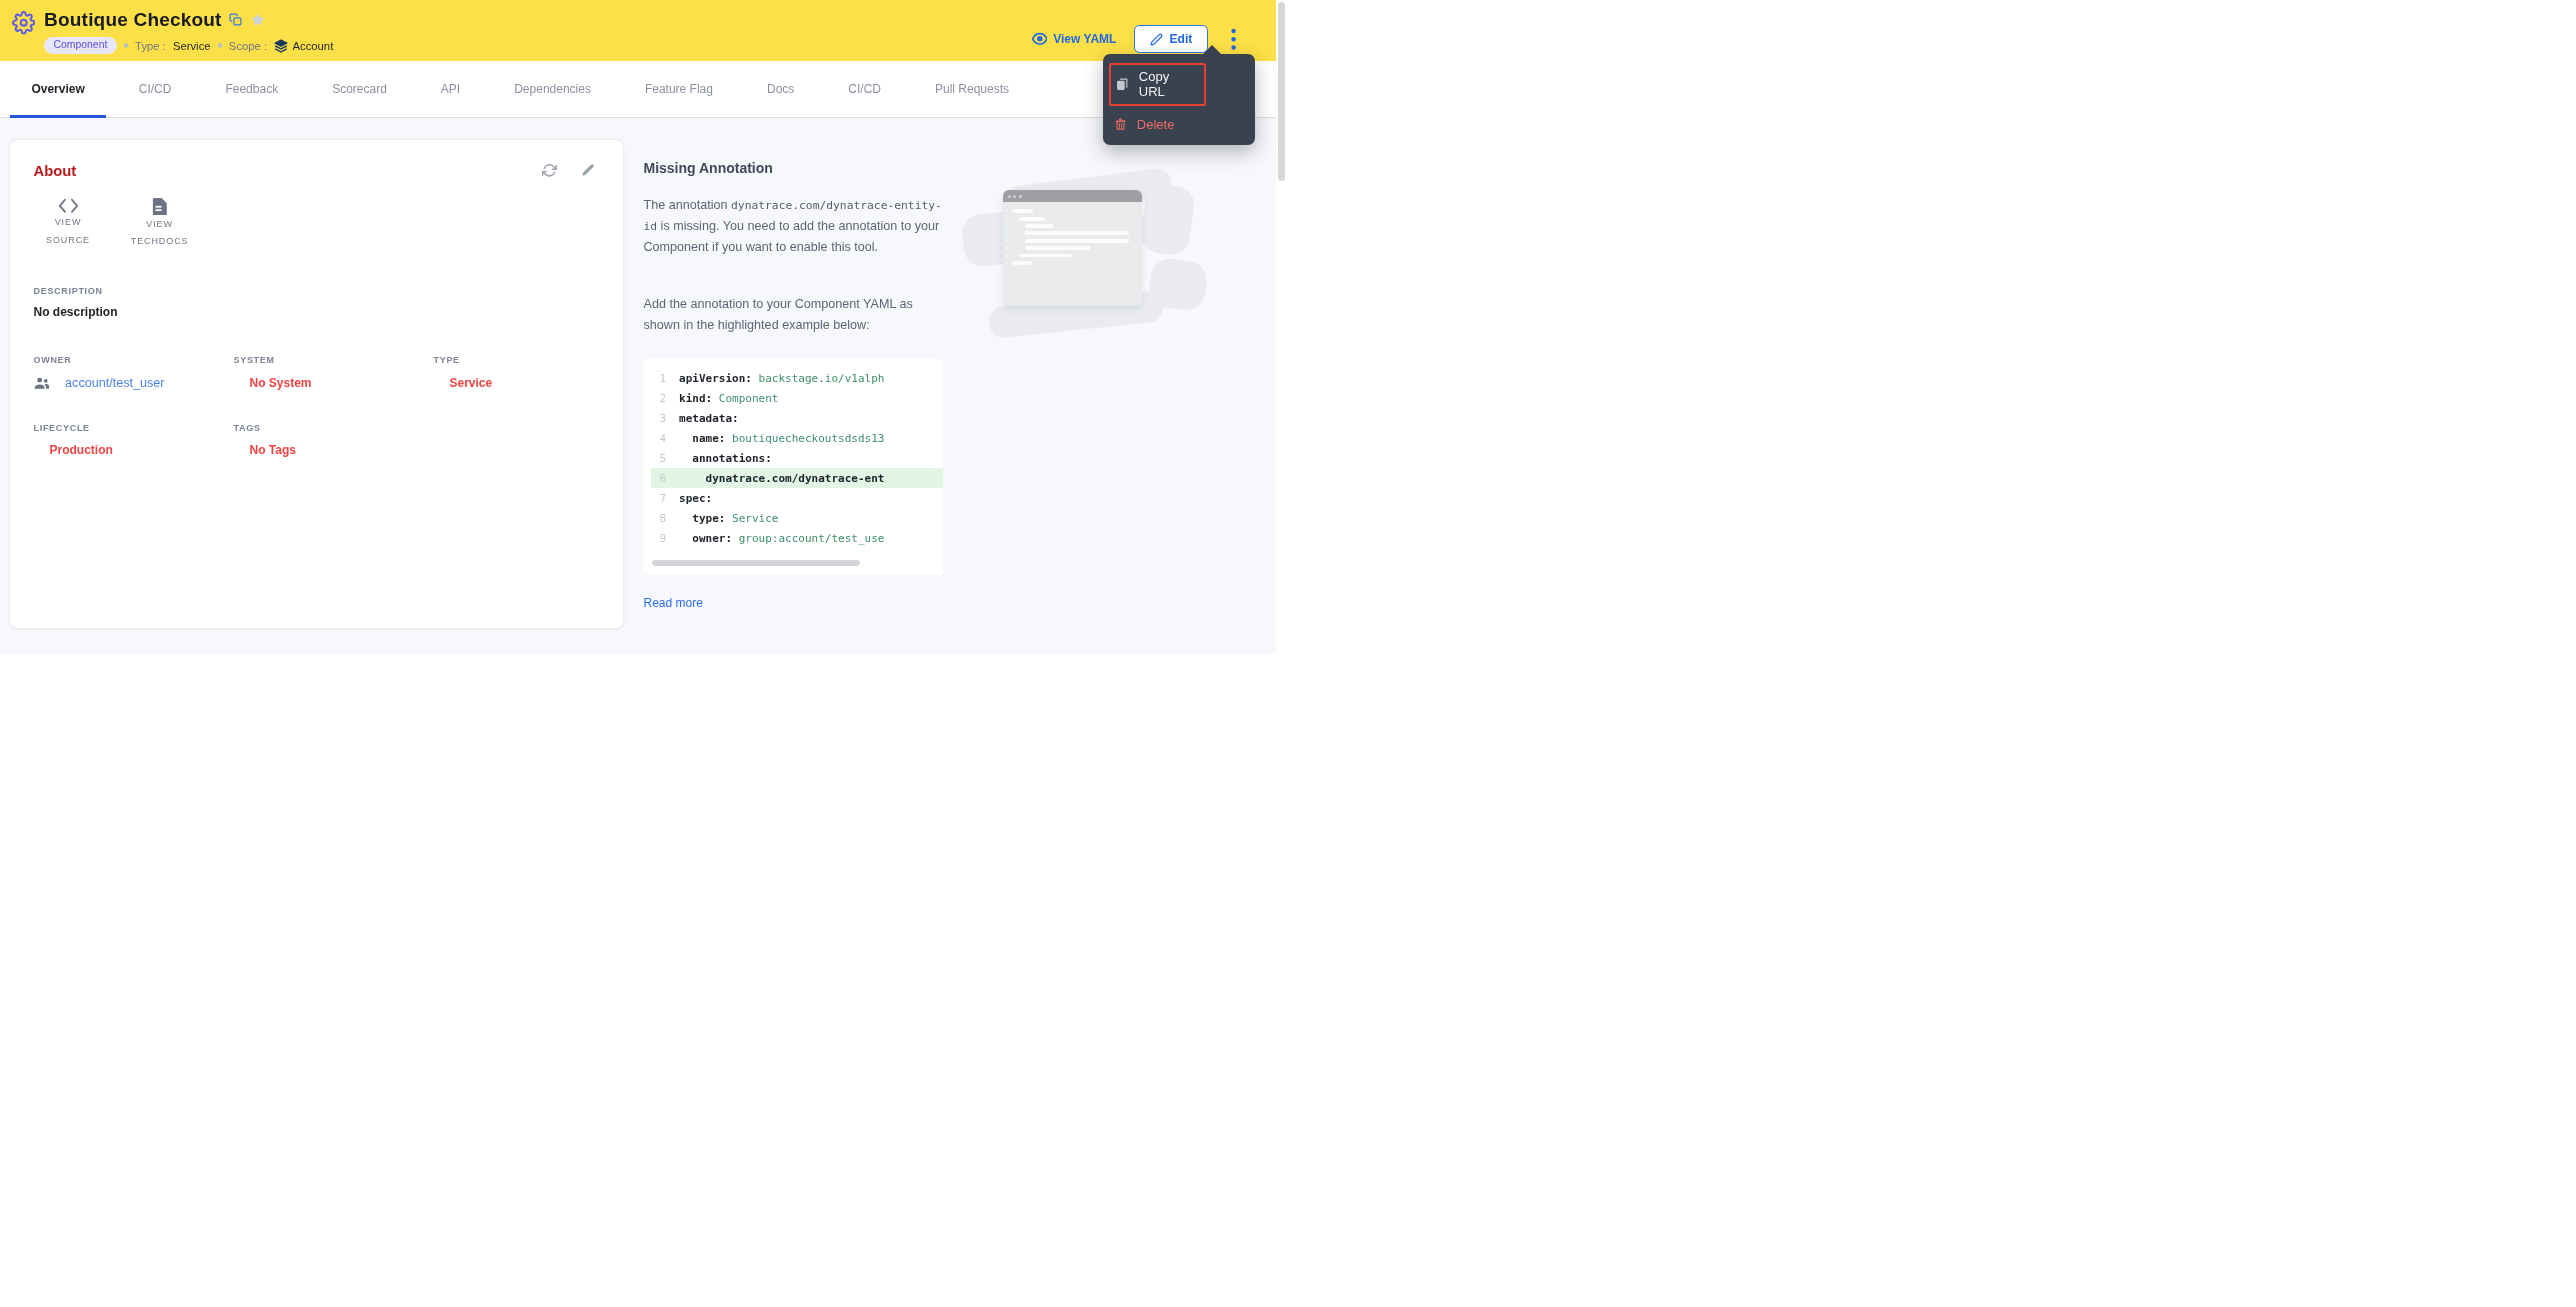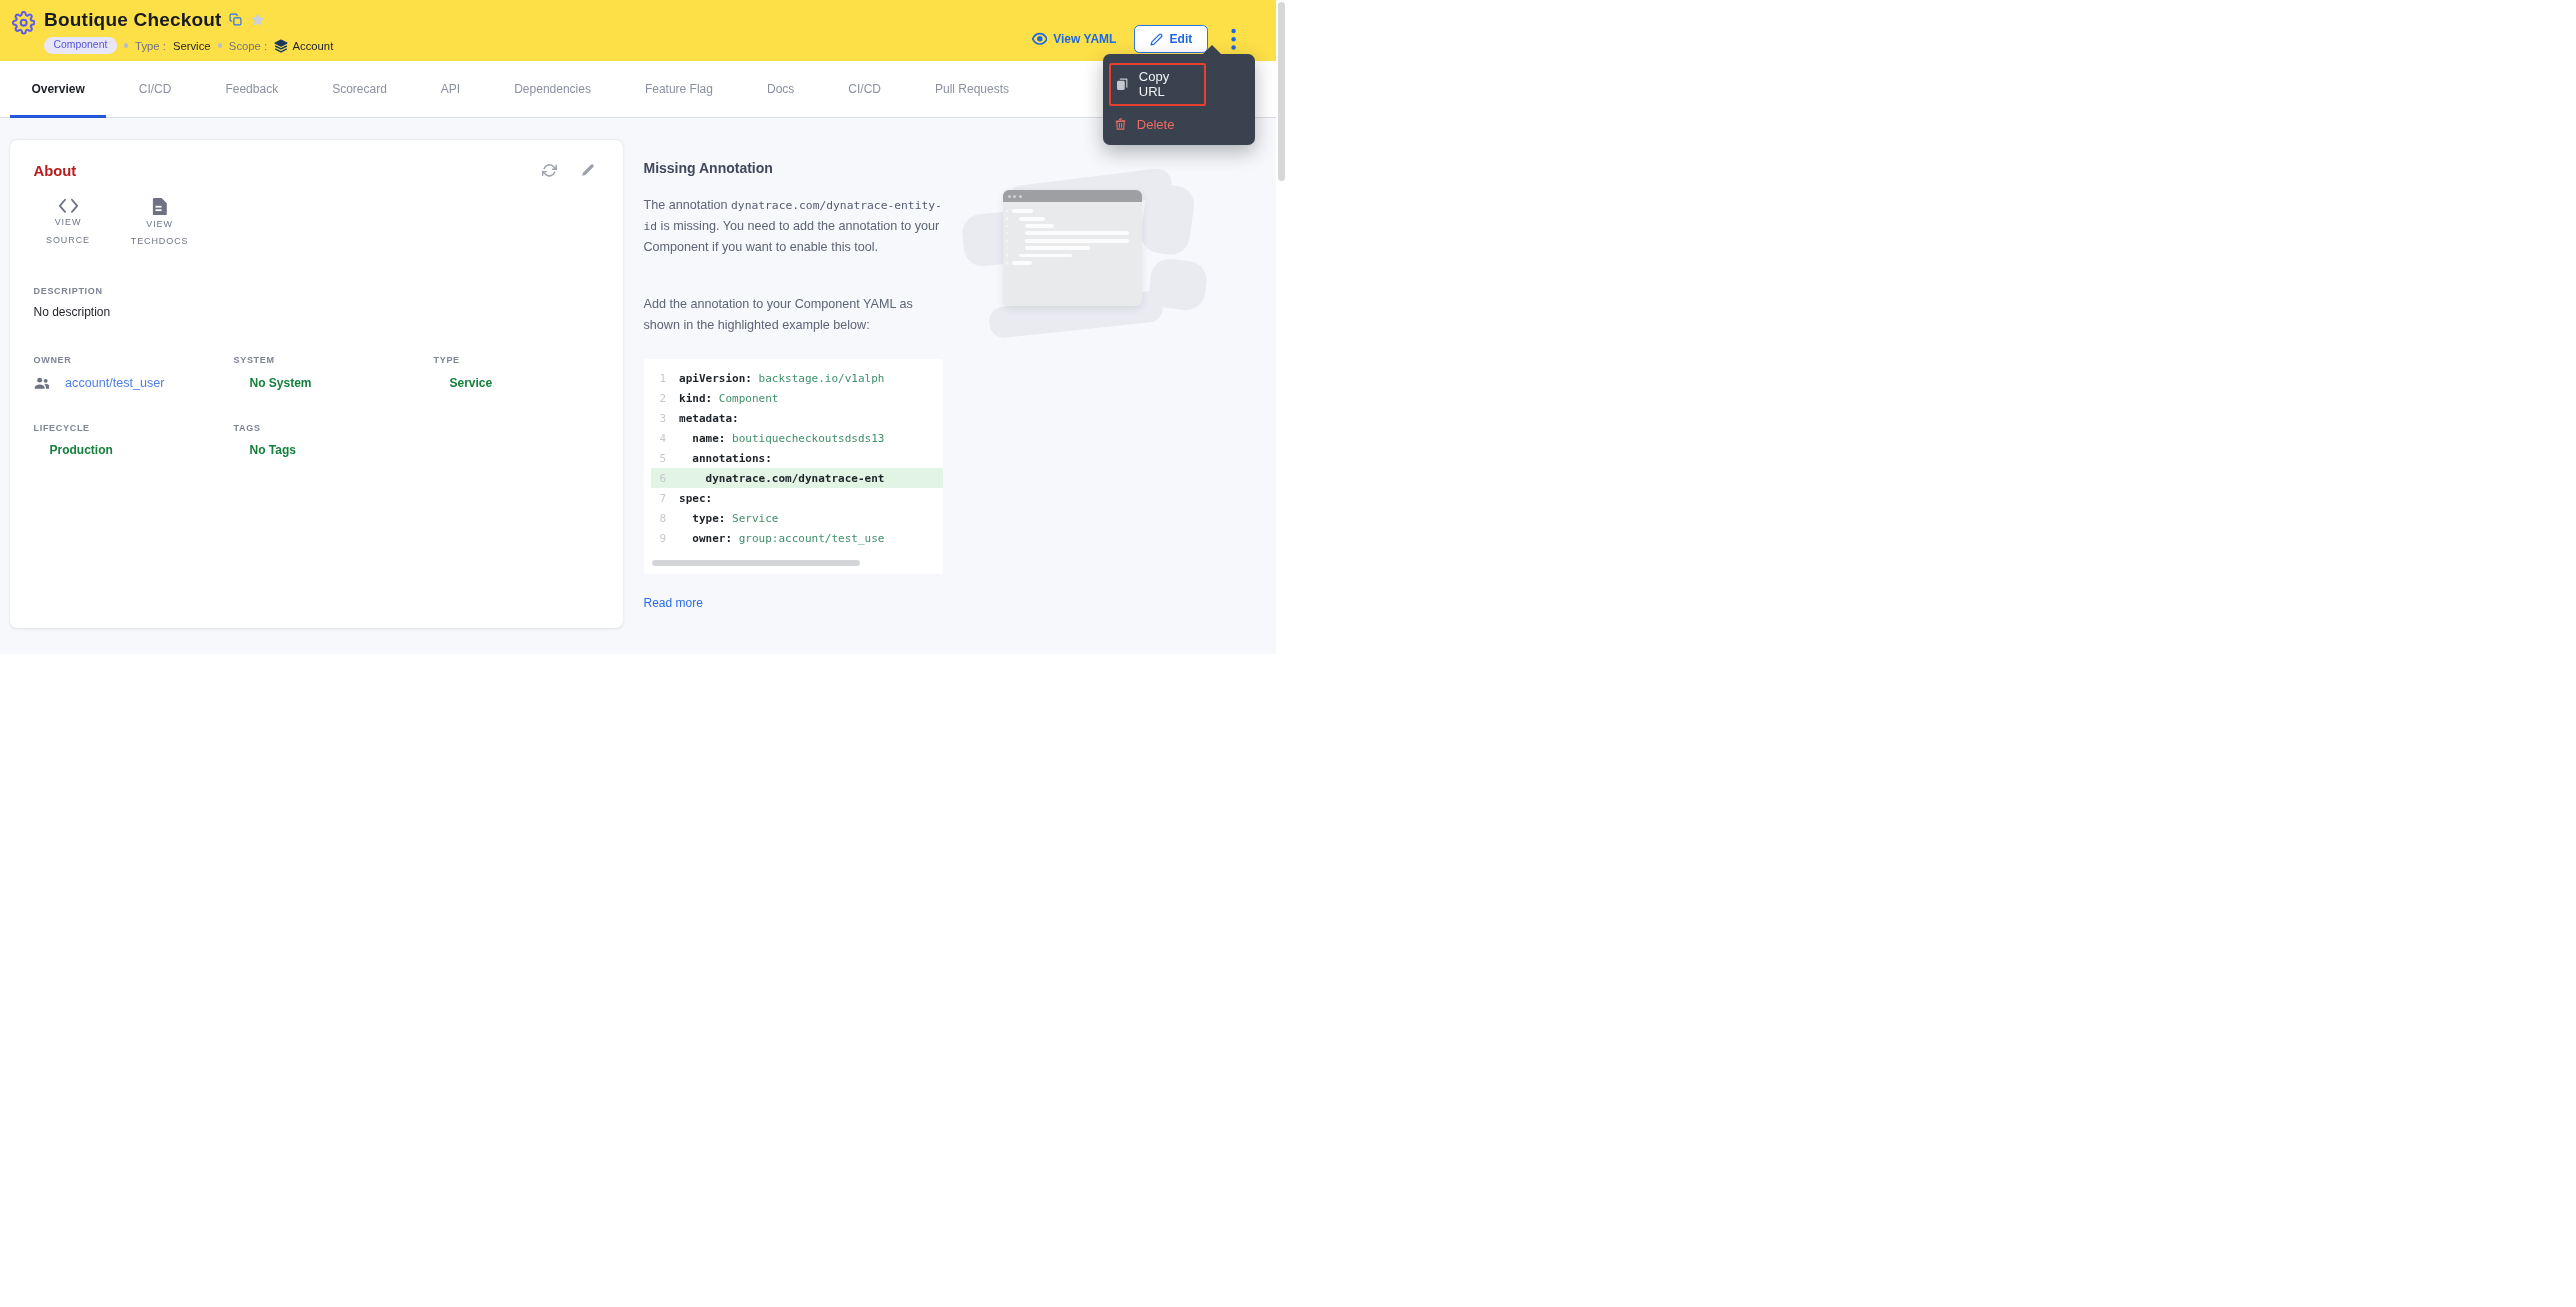--- a/index.html
+++ b/index.html
@@ -53,21 +53,21 @@
   .card-actions { display:flex; gap:22.6px; margin-top:19px; }
   .card-action { display:flex; flex-direction:column; align-items:center; gap:1px;
     cursor:pointer; min-width:54px; }
   .card-action-label { font-size:9px; font-weight:500; letter-spacing:0.9px;
     color:#6f7687; text-align:center; line-height:17.4px; white-space:pre-line; width:69px; }
   .field-label { font-size:9px; font-weight:600; letter-spacing:0.7px; color:#7c8393; }
   .desc-block { margin-top:35px; }
   .desc-value { margin-top:9.5px; font-size:12px; color:#1d2127; }
   .fields-grid { display:grid; grid-template-columns:200px 200px 1fr; margin-top:36px;
     row-gap:33px; }
-  .field-value { margin-top:10.4px; font-size:12px; font-weight:700; color:#15803d;padding-left:16px; }
+  .field-value { margin-top:10.4px; font-size:12px; font-weight:700; color:#ef4444;padding-left:16px; }
   .owner-link { display:flex; align-items:center; gap:16px; margin-top:10.4px; cursor:pointer; }
   .owner-link span { font-size:12.6px; color:#4d80e4; font-weight:400; }
 
   
   .annotation-panel { position:relative; flex:1; padding-top:20px; }
   .panel-heading { font-size:14px; font-weight:700; color:#40485a; }
   .panel-p { width:307px; margin-top:19px; font-size:12.6px; line-height:21px; color:#5d6475; }
   .inline-code { font-family:"DejaVu Sans Mono", monospace; font-size:11.3px; color:#555d6e; }
   .code-block { width:299px; margin-top:23.4px; background:#fff; border-radius:2.6px;
     padding:8.7px 0 7.8px 7.8px; }
@@ -272,21 +272,21 @@
               <rect x="4" y="13" width="7" height="2" fill="#fff"></rect>
             </svg>
           </span>
           <span class="card-action-label">VIEW
 TECHDOCS</span>
         </div>
       </div>
 
       <div class="desc-block">
         <div class="field-label">DESCRIPTION</div>
-        <div class="desc-value" style="font-weight:400">No description</div>
+        <div class="desc-value" style="font-weight:700">No description</div>
       </div>
 
       <div class="fields-grid">
         <div>
           <div class="field-label">OWNER</div>
           <div class="owner-link">
             <span>
               <svg width="15.6" height="12" viewBox="0 0 22 16" fill="#6b7280">
                 <circle cx="8" cy="4" r="3.4"></circle>
                 <circle cx="16.5" cy="5" r="2.7"></circle>

